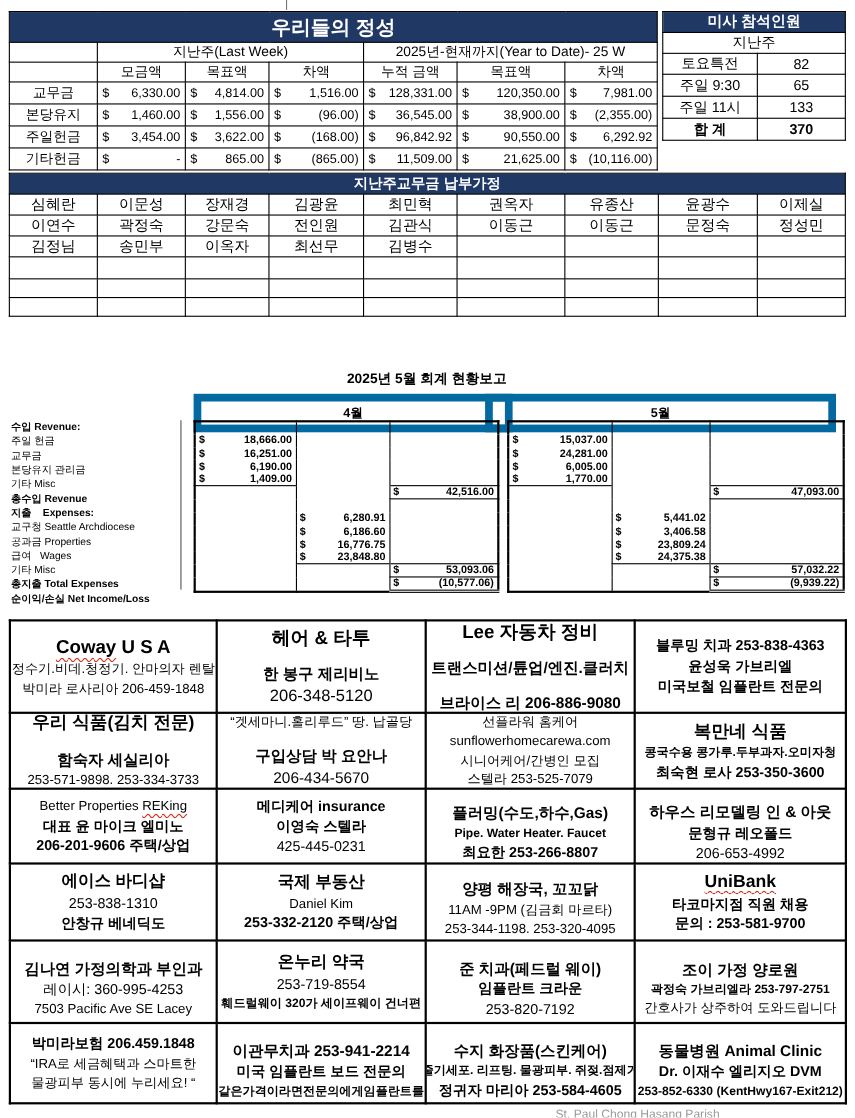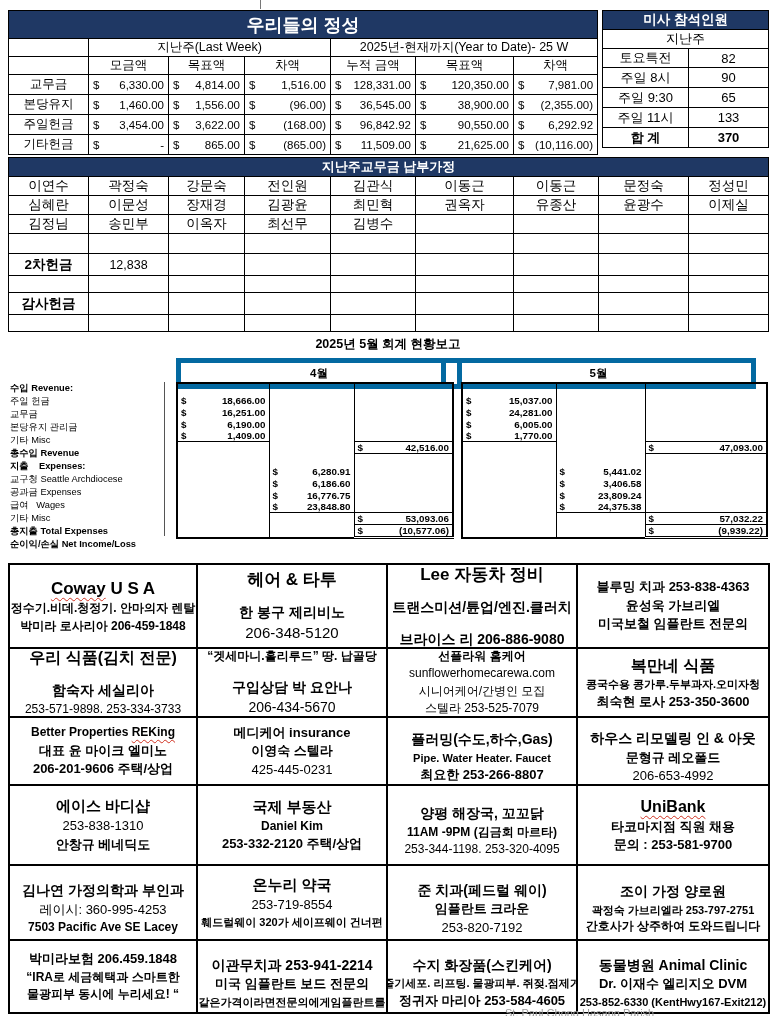--- a/index.html
+++ b/index.html
@@ -18,41 +18,41 @@
   .mon .mw{display:flex;justify-content:space-between;align-items:baseline;padding:0 4px;font-size:11.5px;}
   .att td{font-size:13px;text-align:center;}
   .att .bold{font-weight:bold;}
   
   .dues td{font-size:13.5px;text-align:center;}
   .dues .navyrow{font-size:13px;height:17px;}
   .dues .lblb{font-weight:bold;font-size:13.5px;}
   .dues .val{font-size:12.5px;}
   
   .acct-title{position:absolute;left:0;top:4px;width:100%;text-align:center;font-weight:bold;font-size:12.5px;}
-  .mh{position:absolute;height:21px;border:5px solid #0369a1;display:flex;align-items:center;justify-content:center;font-weight:bold;font-size:11.5px;}
+  .mh{position:absolute;height:21px;border:7px solid #0369a1;display:flex;align-items:center;justify-content:center;font-weight:bold;font-size:11.5px;}
   .acct table td{border:none;}
   .lblt{position:absolute;left:0;top:50px;width:150px;}
   .lblt td{border:1px solid #000;font-size:9.3px;padding-left:2px;white-space:pre;text-align:left;}
   .lblt tr{height:11.8px;}
   .lblt .b{font-weight:bold;}
   .vline{position:absolute;left:156px;top:50px;height:154px;border-left:1px solid #555;}
   .mb{position:absolute;top:50px;border:2px solid #000;}
   .mb tr{height:11.8px;}
   .mb td{font-size:10px;}
   .mb .c2,.mb .c3{border-left:1px solid #000;}
   .mb .bb{border-bottom:1px solid #000;}
   .mb .bt{border-top:1px solid #000;}
   .mb .bb3{border-bottom:3px double #000;}
   .mb .mw{display:flex;justify-content:space-between;align-items:baseline;padding:0 3px;font-weight:bold;font-size:9.8px;}
   
   .ads td{border:2px solid #000;}
   .adc{display:flex;flex-direction:column;align-items:center;justify-content:center;gap:4px;height:100%;line-height:1.12;text-align:center;}
   .b17{font-size:17px;font-weight:bold;} .b16{font-size:16px;font-weight:bold;}
   .b15{font-size:15px;font-weight:bold;} .b14{font-size:14px;font-weight:bold;margin-top:12px;}
-  .b13{font-size:13px;font-weight:bold;} .b12{font-size:12px;font-weight:bold;}
+  .b13{font-size:13px;font-weight:bold;} .b12{font-size:12px;font-weight:normal;}
   .b11{font-size:11px;font-weight:bold;}
   .r15{font-size:15px;} .r14{font-size:14px;} .r13{font-size:13px;} .r12{font-size:12px;}
   .wavy{text-decoration:underline wavy var(--wavy,#d03020);text-decoration-thickness:1px;text-underline-offset:3px;}
   .footer{position:absolute;left:505px;top:1007px;font-size:11px;color:#9a9a9a;}
   .toptick{position:absolute;left:260px;top:0;height:9px;border-left:1px solid #777;}
 </style>
 </head>
 <body style="--navy: #1f3864; --wavy: #d03020;">
 
 <div class="toptick"></div>
@@ -252,24 +252,20 @@
   <tbody>
       <tr class="h28">
     <td class="navy" colspan="2" style="font-size:13.5px;">미사 참석인원</td>
   </tr>
   <tr class="h17">
     <td colspan="2">지난주</td>
   </tr>
   <tr class="h18">
     <td>토요특전</td>
     <td>82</td>
-  </tr>
-  <tr class="h20">
-    <td>주일 8시</td>
-    <td>90</td>
   </tr>
   <tr class="h20">
     <td>주일 9:30</td>
     <td>65</td>
   </tr>
   <tr class="h20">
     <td>주일 11시</td>
     <td>133</td>
   </tr>
   <tr class="h20">
@@ -289,40 +285,40 @@
       <col style="width:98px">
       <col style="width:85px">
       <col style="width:90px">
       <col style="width:80px">
     </colgroup>
   <tbody>
       <tr>
     <td class="navy navyrow" colspan="9">지난주교무금 납부가정</td>
   </tr>
   <tr class="h18">
+    <td>심혜란</td>
+    <td>이문성</td>
+    <td>장재경</td>
+    <td>김광윤</td>
+    <td>최민혁</td>
+    <td>권옥자</td>
+    <td>유종산</td>
+    <td>윤광수</td>
+    <td>이제실</td>
+  </tr>
+  <tr class="h18">
     <td>이연수</td>
     <td>곽정숙</td>
     <td>강문숙</td>
     <td>전인원</td>
     <td>김관식</td>
     <td>이동근</td>
     <td>이동근</td>
     <td>문정숙</td>
     <td>정성민</td>
-  </tr>
-  <tr class="h18">
-    <td>심혜란</td>
-    <td>이문성</td>
-    <td>장재경</td>
-    <td>김광윤</td>
-    <td>최민혁</td>
-    <td>권옥자</td>
-    <td>유종산</td>
-    <td>윤광수</td>
-    <td>이제실</td>
   </tr>
   <tr class="h18">
     <td>김정님</td>
     <td>송민부</td>
     <td>이옥자</td>
     <td>최선무</td>
     <td>김병수</td>
     <td></td>
     <td></td>
     <td></td>
@@ -332,45 +328,23 @@
     <td></td>
         <td></td>
         <td></td>
         <td></td>
         <td></td>
         <td></td>
         <td></td>
         <td></td>
         <td></td>
   </tr>
-  <tr style="height:22px">
-    <td class="lblb">2차헌금</td>
-    <td class="val">12,838</td>
-    <td></td>
-        <td></td>
-        <td></td>
-        <td></td>
-        <td></td>
-        <td></td>
-        <td></td>
-  </tr>
   <tr class="h17">
     <td></td>
         <td></td>
-        <td></td>
-        <td></td>
-        <td></td>
-        <td></td>
-        <td></td>
-        <td></td>
-        <td></td>
-  </tr>
-  <tr style="height:22px">
-    <td class="lblb">감사헌금</td>
-    <td></td>
         <td></td>
         <td></td>
         <td></td>
         <td></td>
         <td></td>
         <td></td>
         <td></td>
   </tr>
   <tr class="h17">
     <td></td>
@@ -411,21 +385,21 @@
     <tr>
           <td class="b">총수입 Revenue</td>
         </tr>
     <tr>
           <td class="b">지출    Expenses:</td>
         </tr>
     <tr>
           <td>교구청 Seattle Archdiocese</td>
         </tr>
     <tr>
-          <td>공과금 Expenses</td>
+          <td>공과금 Properties</td>
         </tr>
     <tr>
           <td>급여   Wages</td>
         </tr>
     <tr>
           <td>기타 Misc</td>
         </tr>
     <tr>
           <td class="b">총지출 Total Expenses</td>
         </tr>
@@ -789,21 +763,21 @@
     </div>
         </td>
     <td>
           <div class="adc">
       <div class="b14">하우스 리모델링 인 &amp; 아웃</div>
       <div class="b13">문형규 레오폴드</div>
       <div class="r13">206-653-4992</div>
     </div>
         </td>
   </tr>
-  <tr style="height:80px">
+  <tr style="height:70px">
     <td>
           <div class="adc">
       <div class="b15">에이스 바디샵</div>
       <div class="r13">253-838-1310</div>
       <div class="b13">안창규 베네딕도</div>
     </div>
         </td>
     <td>
           <div class="adc">
       <div class="b15">국제 부동산</div>

